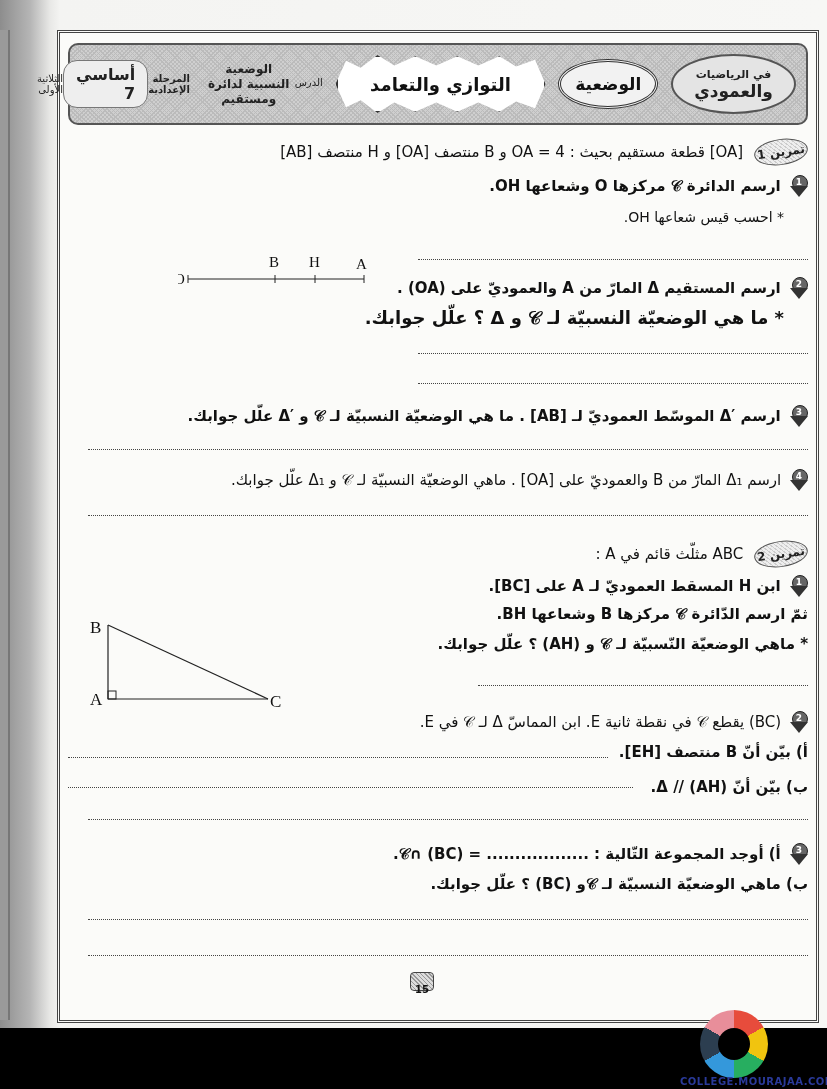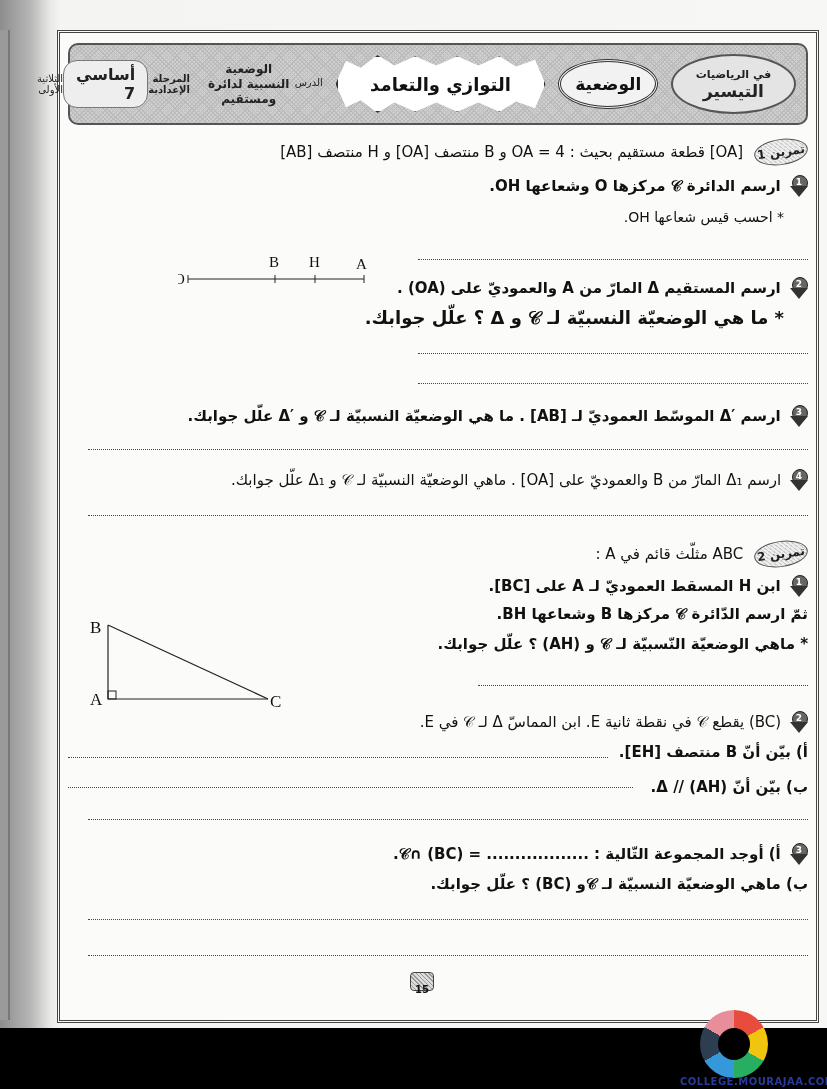--- a/index.html
+++ b/index.html
@@ -77,21 +77,21 @@
 </head>
 <body>
 
 <div class="paper">
   <div class="spine-edge"></div>
   <div class="frame">
 
     <div class="header">
       <div class="brand">
         <span>في الرياضيات</span>
-        <span class="big">التيسير</span>
+        <span class="big">والعمودي</span>
       </div>
       <div class="axis-oval">الوضعية</div>
       <div class="title-burst">التوازي والتعامد</div>
       <div class="lesson">
         <span class="lbl">الدرس</span>
         <span class="name">الوضعية النسبية لدائرة ومستقيم</span>
       </div>
       <div class="level">
         <span class="t1">المرحلة الإعدادية</span>
         <span class="t2">أساسي 7</span>

